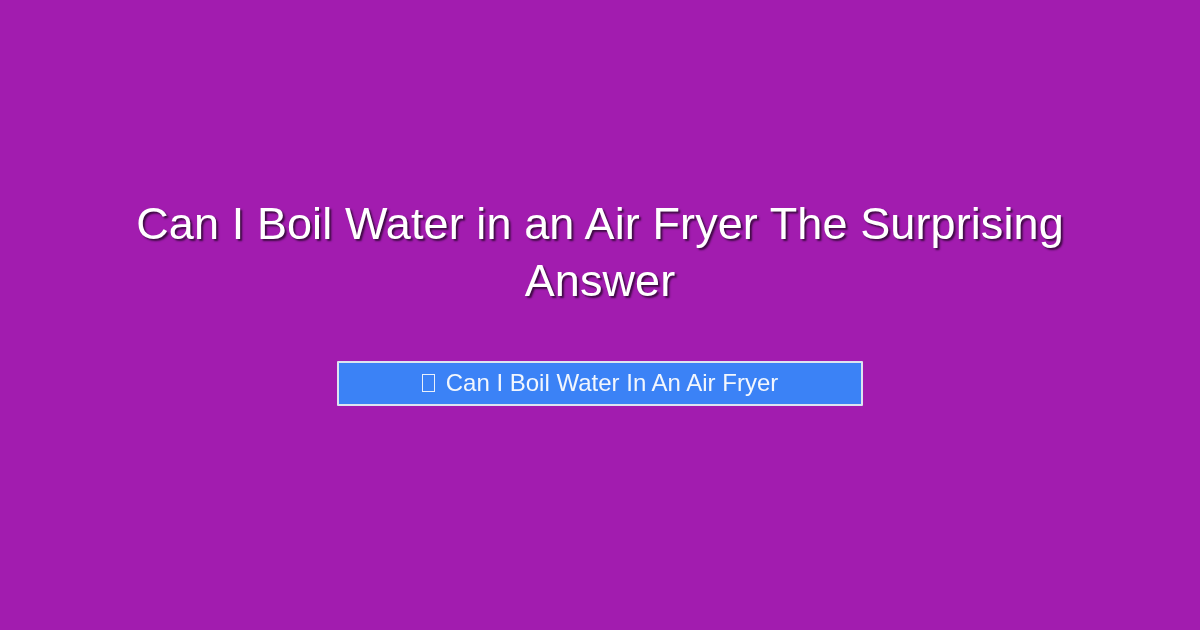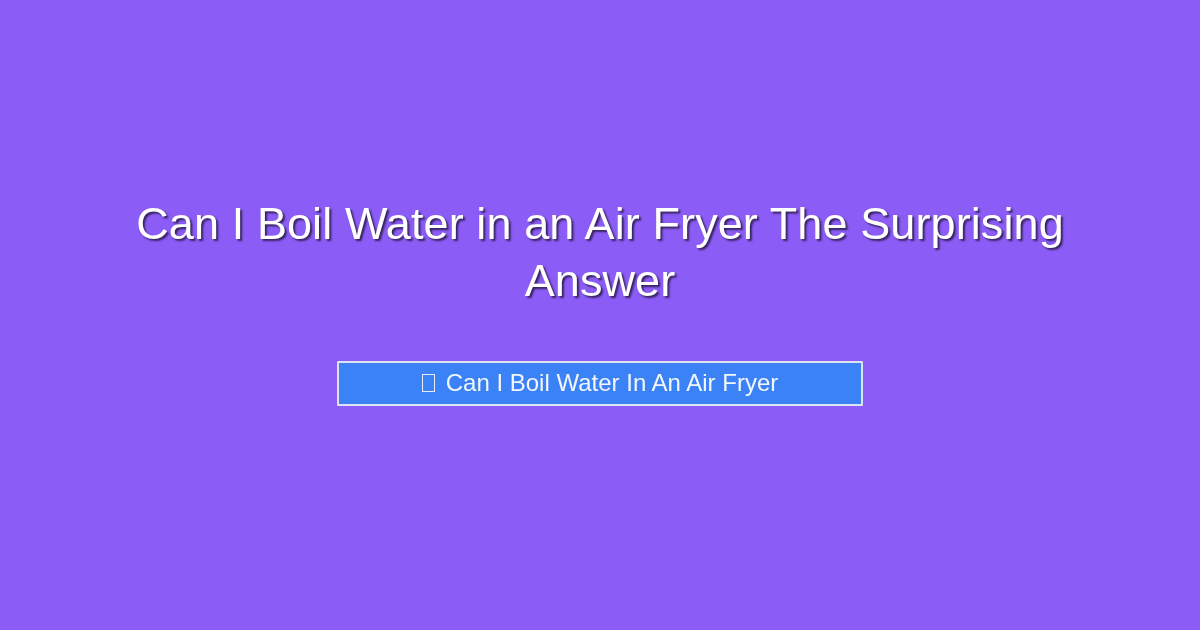--- a/index.html
+++ b/index.html
@@ -13,21 +13,21 @@
     overflow: hidden;
     font-family: "Liberation Sans", sans-serif;
     background: #1f3a87;
   }
 
   #og-card {
     position: relative;
     width: 1200px;
     height: 630px;
     box-sizing: border-box;
-    background: #8b5cf6;
+    background: #a21caf;
     display: flex;
     flex-direction: column;
     align-items: center;
     justify-content: center;
   }
 
   .card-inner {
     width: 1060px;
     display: flex;
     flex-direction: column;

